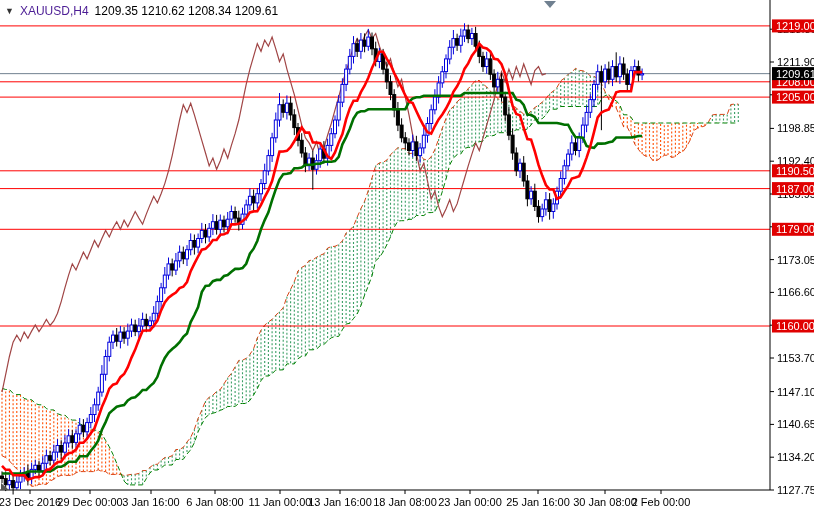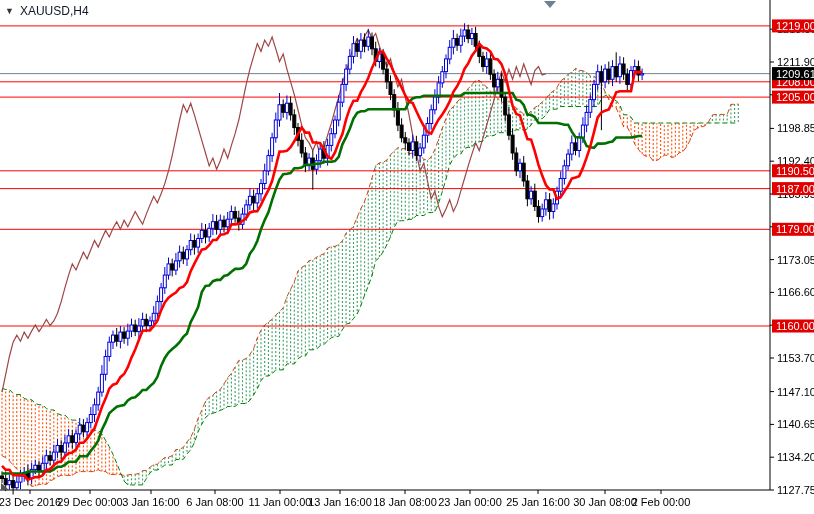--- a/index.html
+++ b/index.html
@@ -5,31 +5,32 @@
   html,body{margin:0;padding:0;background:#fff;}
   .chart-window{
     position:relative;width:814px;height:514px;background:#ffffff;
     font-family:"Liberation Sans", sans-serif;overflow:hidden;
   }
   .chart-title{
     position:absolute;left:5px;top:4px;display:flex;align-items:center;gap:6px;
     font-size:12px;color:#000;white-space:nowrap;z-index:5;
   }
   .chart-title .tri{font-size:9px;color:#333;line-height:1;}
-  .chart-title .sym{color:#0f172a;}
+  .chart-title .sym{color:#4c1d95;}
   .chart-title .ohlc{color:#000;}
   svg text{font-family:"Liberation Sans", sans-serif;}
 </style>
 </head>
 <body>
 
 <div class="chart-window">
   <div class="chart-title">
     <span class="tri">▼</span>
     <span class="sym">XAUUSD,H4</span>
+    <span class="ohlc">1209.35 1210.62 1208.34 1209.61</span>
   </div>
   <svg id="chart-svg" width="814" height="514" viewBox="0 0 814 514">
       <g>
         <line x1="2.0" x2="2.0" y1="455.7" y2="388.3" stroke="#ff4e00" stroke-width="1.1" stroke-dasharray="2,2"></line>
         <line x1="5.7" x2="5.7" y1="457.6" y2="389.5" stroke="#ff4e00" stroke-width="1.1" stroke-dasharray="2,2"></line>
         <line x1="9.4" x2="9.4" y1="460.8" y2="389.5" stroke="#ff4e00" stroke-width="1.1" stroke-dasharray="2,2"></line>
         <line x1="13.1" x2="13.1" y1="465.2" y2="393.4" stroke="#ff4e00" stroke-width="1.1" stroke-dasharray="2,2"></line>
         <line x1="16.8" x2="16.8" y1="469.0" y2="394.6" stroke="#ff4e00" stroke-width="1.1" stroke-dasharray="2,2"></line>
         <line x1="20.5" x2="20.5" y1="472.8" y2="394.6" stroke="#ff4e00" stroke-width="1.1" stroke-dasharray="2,2"></line>
         <line x1="24.2" x2="24.2" y1="477.3" y2="398.4" stroke="#ff4e00" stroke-width="1.1" stroke-dasharray="2,2"></line>

